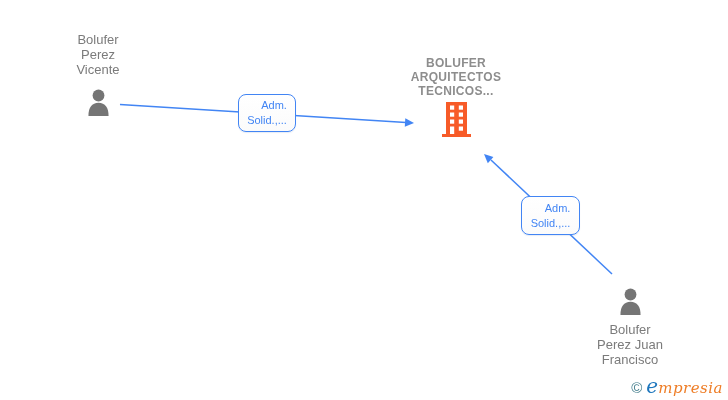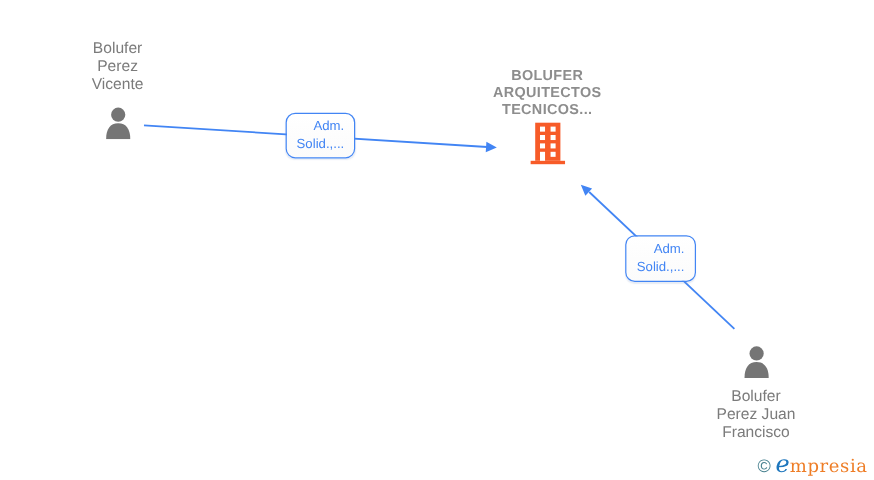--- a/index.html
+++ b/index.html
@@ -27,21 +27,21 @@
     box-shadow:0 1px 1px rgba(120,150,200,0.18);
   }
   .edge-label-1{left:238px;top:94px;width:56px;height:36px;}
   .edge-label-2{left:521px;top:196px;width:57px;height:37px;}
   .watermark{
     position:absolute;right:5px;bottom:3px;z-index:4;display:flex;align-items:baseline;
     font-family:"DejaVu Serif",serif;
   }
   .wm-symbol{color:#47808F;font-size:15px;margin-right:4px;font-family:"Liberation Sans",sans-serif;}
   .wm-e{color:#1D76BD;font-style:italic;font-size:20px;line-height:20px;}
-  .wm-rest{color:#EE7D26;font-size:15px;letter-spacing:.5px;}
+  .wm-rest{color:#EE7D26;font-style:italic;font-size:15px;letter-spacing:.5px;}
 </style>
 </head>
 <body>
 
 <div class="canvas">
 
   <svg class="edges-svg" width="728" height="400" viewBox="0 0 728 400">
     <line x1="120" y1="104.5" x2="406" y2="122.5" stroke-width="1.5" stroke="#4285F4"></line>
     <polygon points="414,123 404.8,126.8 405.3,118.2" fill="#4285F4"></polygon>
     <line x1="612" y1="274" x2="491" y2="160" stroke-width="1.5" stroke="#4285F4"></line>

